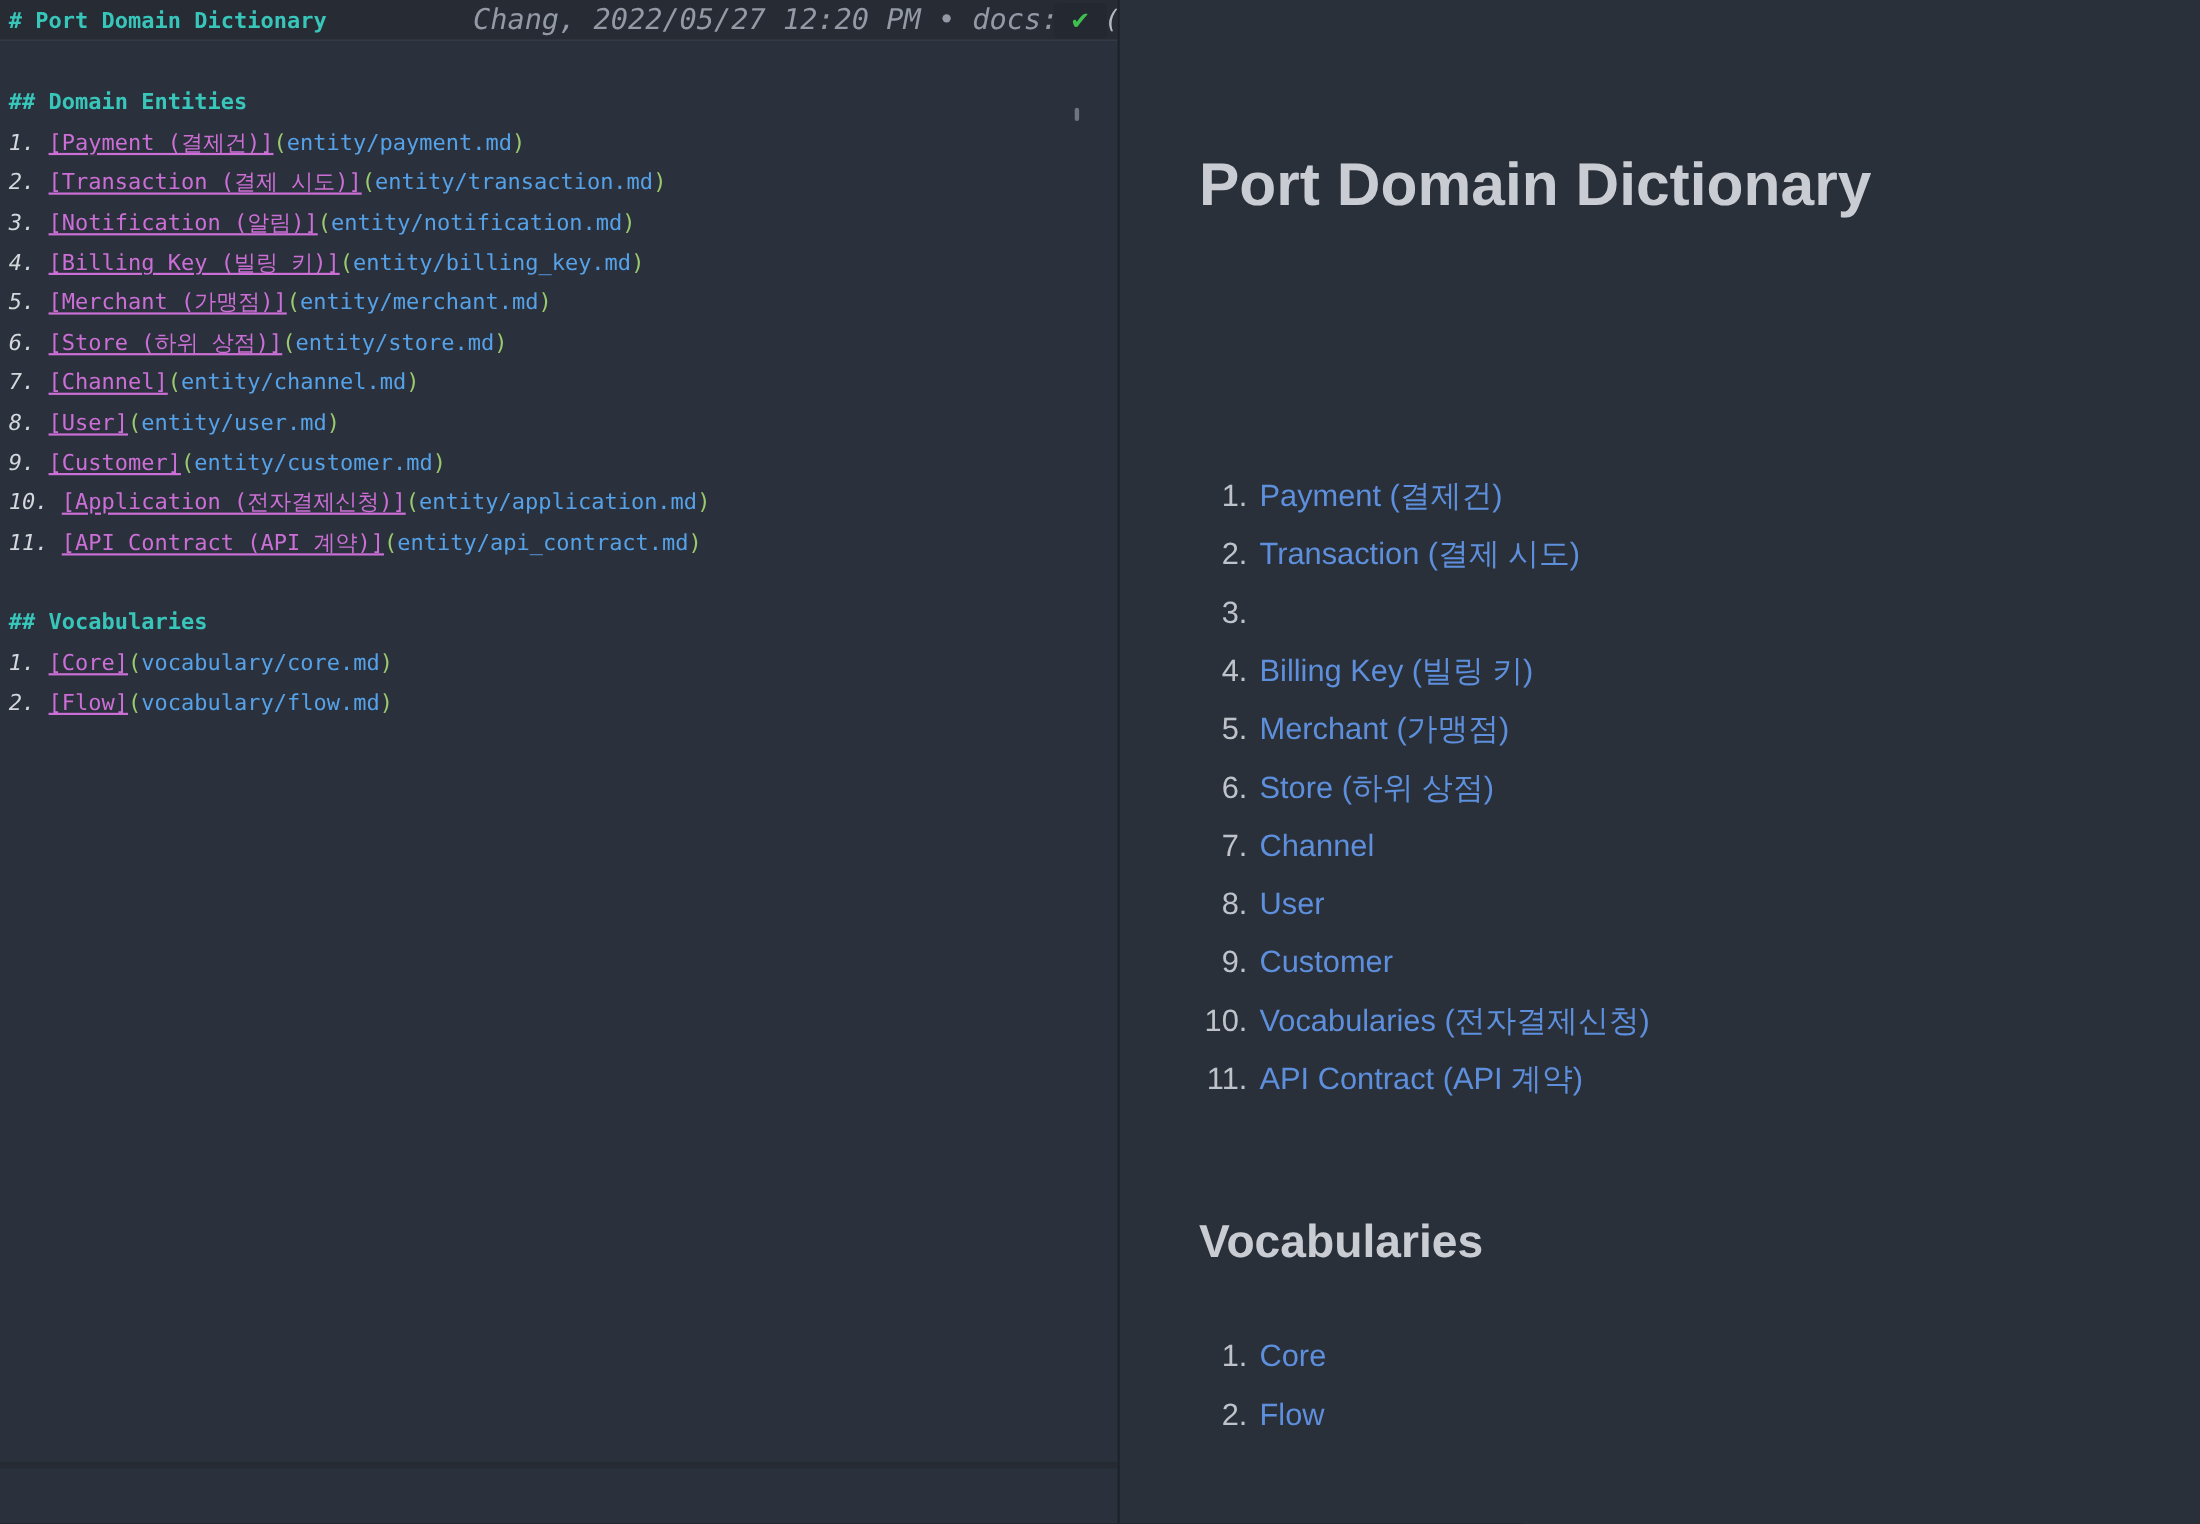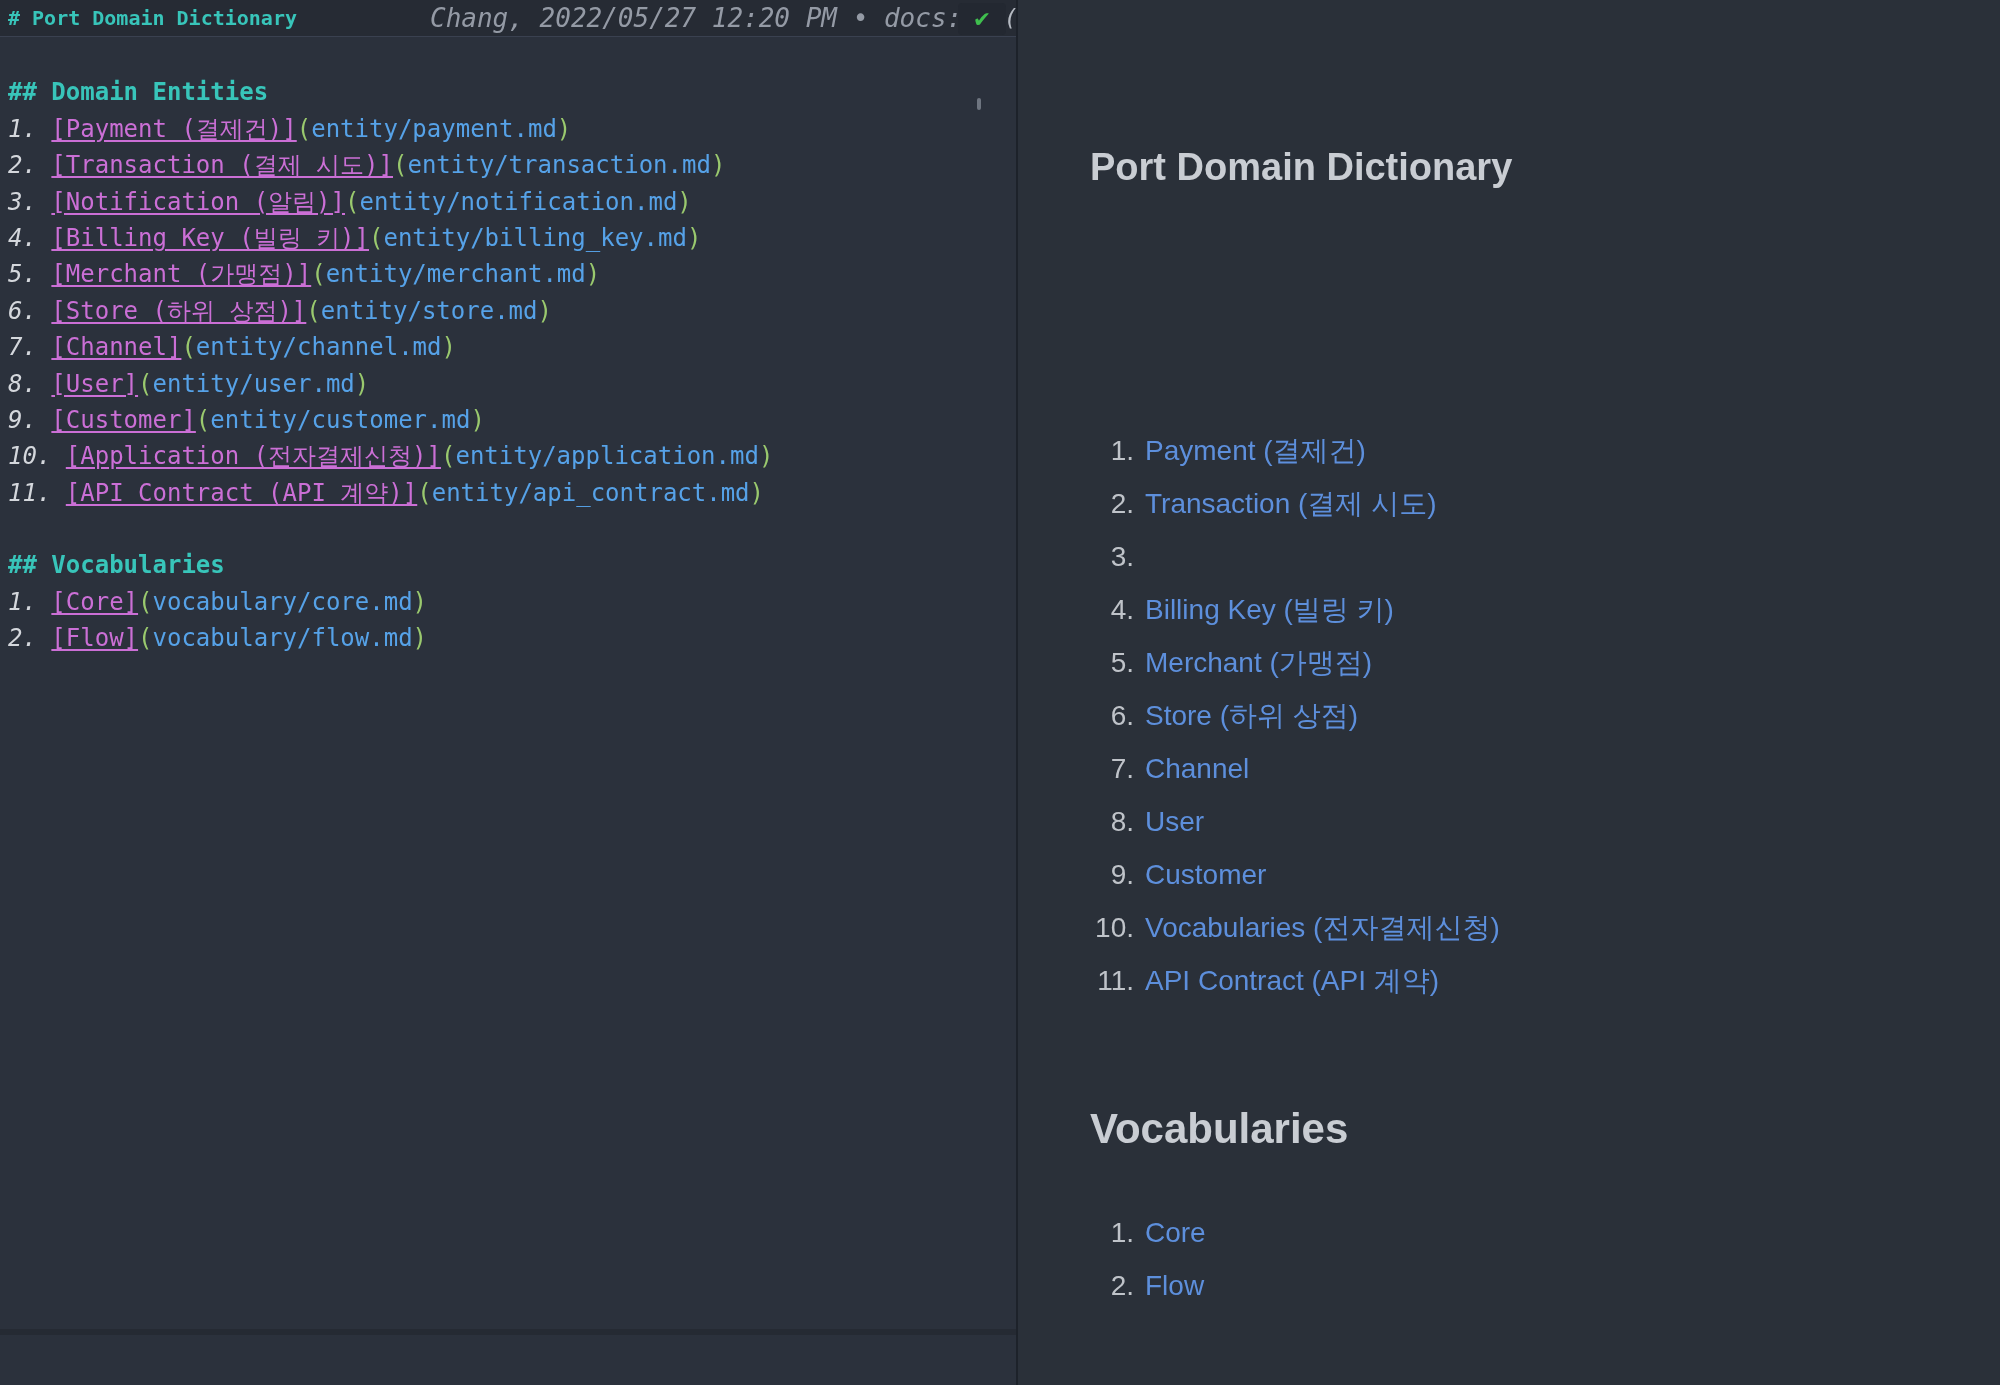--- a/index.html
+++ b/index.html
@@ -18,38 +18,38 @@
   #editor-header{position:absolute;left:0;top:0;width:100%;height:37px;background:var(--header-bg);
                  border-bottom:1px solid #3a4150;}
   .md-h1{position:absolute;left:8px;top:0;line-height:37px;font-size:20px;font-weight:bold;color:var(--teal);white-space:pre;}
   .meta{position:absolute;left:430px;top:0;line-height:37px;font-size:26px;font-style:italic;color:var(--meta-gray);white-space:pre;}
   .check-chip{position:absolute;left:958px;top:3px;width:48px;height:32px;background:#232831;border-radius:4px;
               display:flex;align-items:center;justify-content:center;}
   .check{color:var(--check-green);font-size:22px;font-weight:bold;font-family:"DejaVu Sans",sans-serif;}
   .clip-paren{position:absolute;left:1004px;top:0;line-height:37px;font-size:23px;font-style:italic;color:#b5bac2;}
 
   #editor-body{position:absolute;left:0;top:38px;width:100%;padding-left:8px;
-               font-size:24px;line-height:36.4px;color:var(--num-gray);white-space:pre;}
+               font-size:20px;line-height:36.4px;color:var(--num-gray);white-space:pre;}
   .line{height:36.4px;}
   .md-heading{color:var(--teal);font-weight:bold;}
   .num{font-style:italic;color:var(--num-gray);}
   .mdlink{color:var(--magenta);text-decoration:underline;text-decoration-thickness:2px;text-underline-offset:3px;}
   .paren{color:var(--paren-green);}
   .url{color:var(--url-blue);}
 
   #scroll-tick{position:absolute;left:977px;top:98px;width:4px;height:12px;border-radius:2px;background:#6e7580;}
   #editor-bottom-strip{position:absolute;left:0;bottom:0;width:100%;height:6px;background:#252a33;}
 
   
   #divider{position:absolute;left:1016px;top:0;width:2px;height:1385px;background:var(--divider);cursor:col-resize;}
 
   
   #preview-pane{position:absolute;left:1018px;top:0;width:982px;height:1385px;overflow:hidden;
                 background:var(--right-bg);font-family:"Liberation Sans","DejaVu Sans",sans-serif;}
-  #pv-title{position:absolute;left:72px;top:136px;font-size:38px;line-height:62px;font-weight:bold;color:var(--pv-heading);white-space:nowrap;}
+  #pv-title{position:absolute;left:72px;top:136px;font-size:55px;line-height:62px;font-weight:bold;color:var(--pv-heading);white-space:nowrap;}
   .pv-h2{position:absolute;left:72px;font-size:42px;line-height:50px;font-weight:bold;color:var(--pv-heading);white-space:nowrap;}
   #pv-h2-0{top:322px;}
   #pv-h2-1{top:1104px;}
   .pv-list{position:absolute;left:72px;list-style:none;}
   #pv-list-0{top:424px;}
   #pv-list-1{top:1206px;}
   .pv-row{display:grid;grid-template-columns:44px auto;column-gap:11px;height:53px;align-items:center;
           font-size:28px;white-space:nowrap;}
   .pv-num{text-align:right;color:var(--pv-num);}
   .pv-link{color:var(--pv-link);text-decoration:none;cursor:pointer;}

